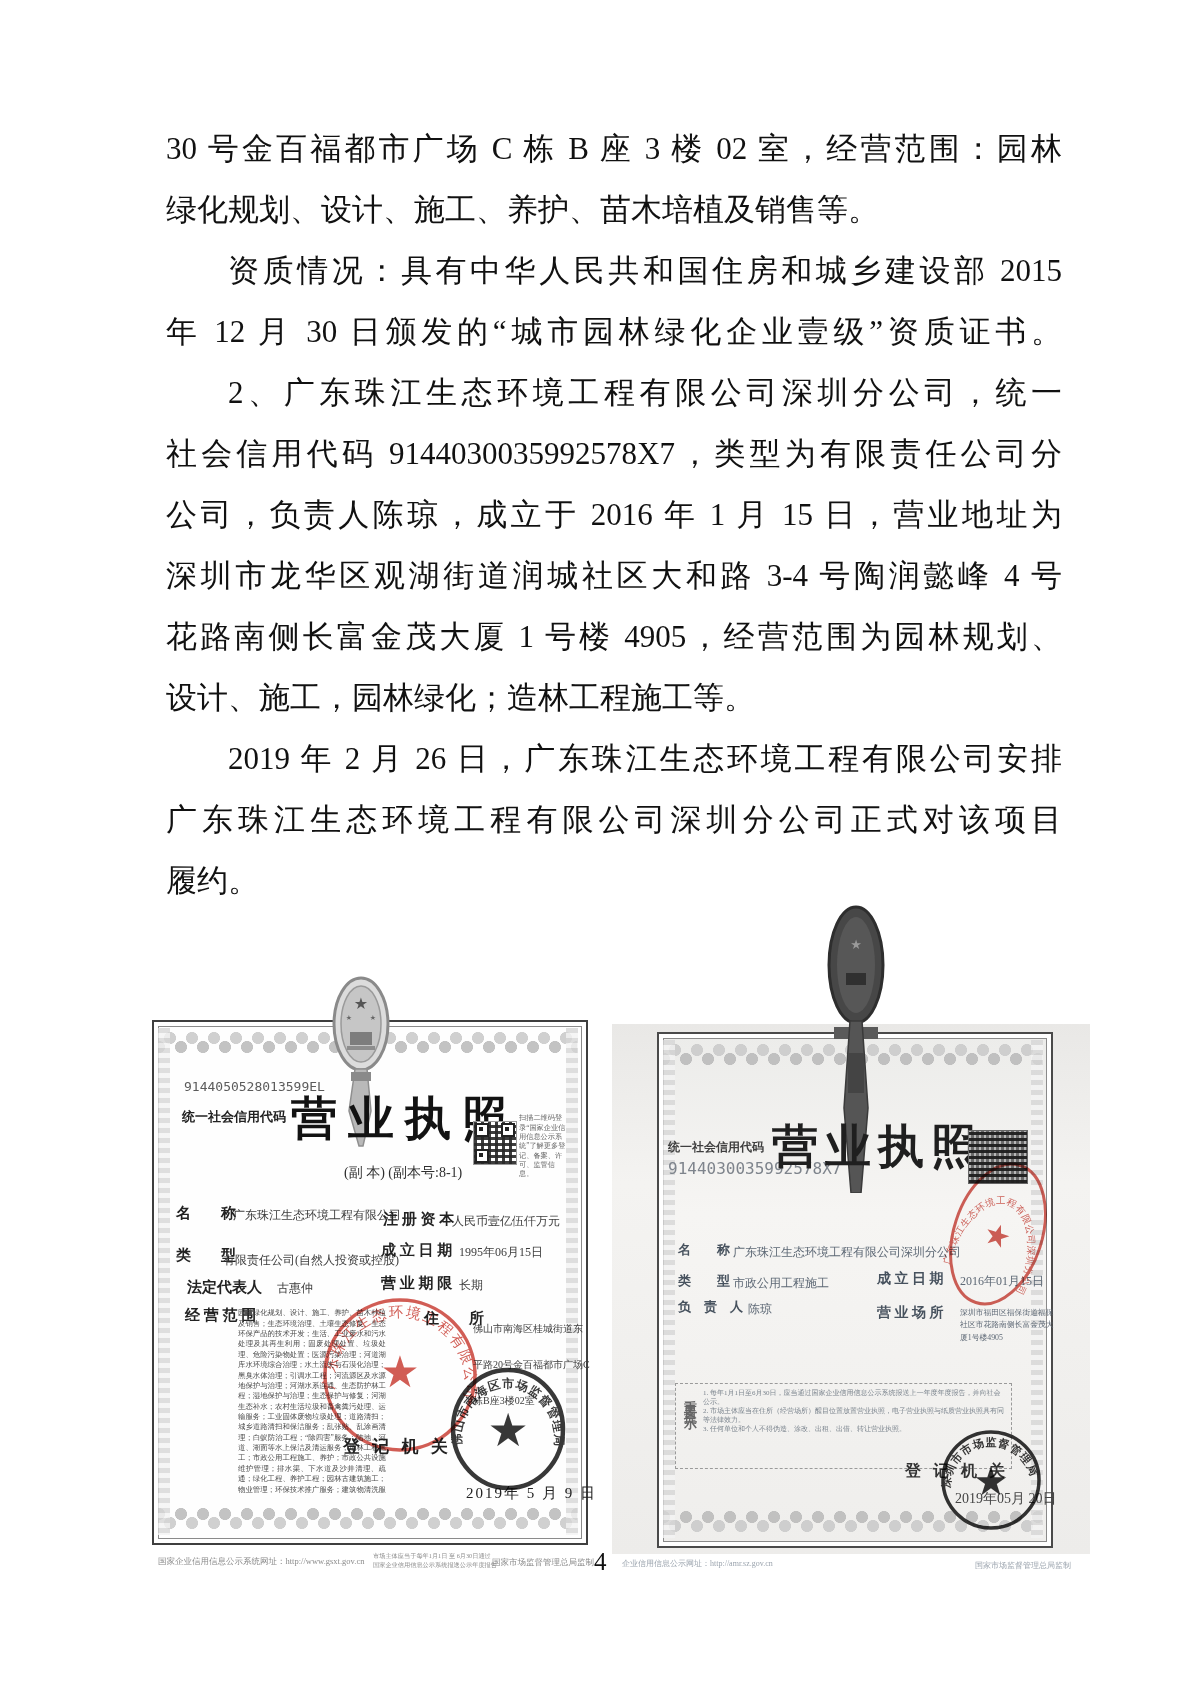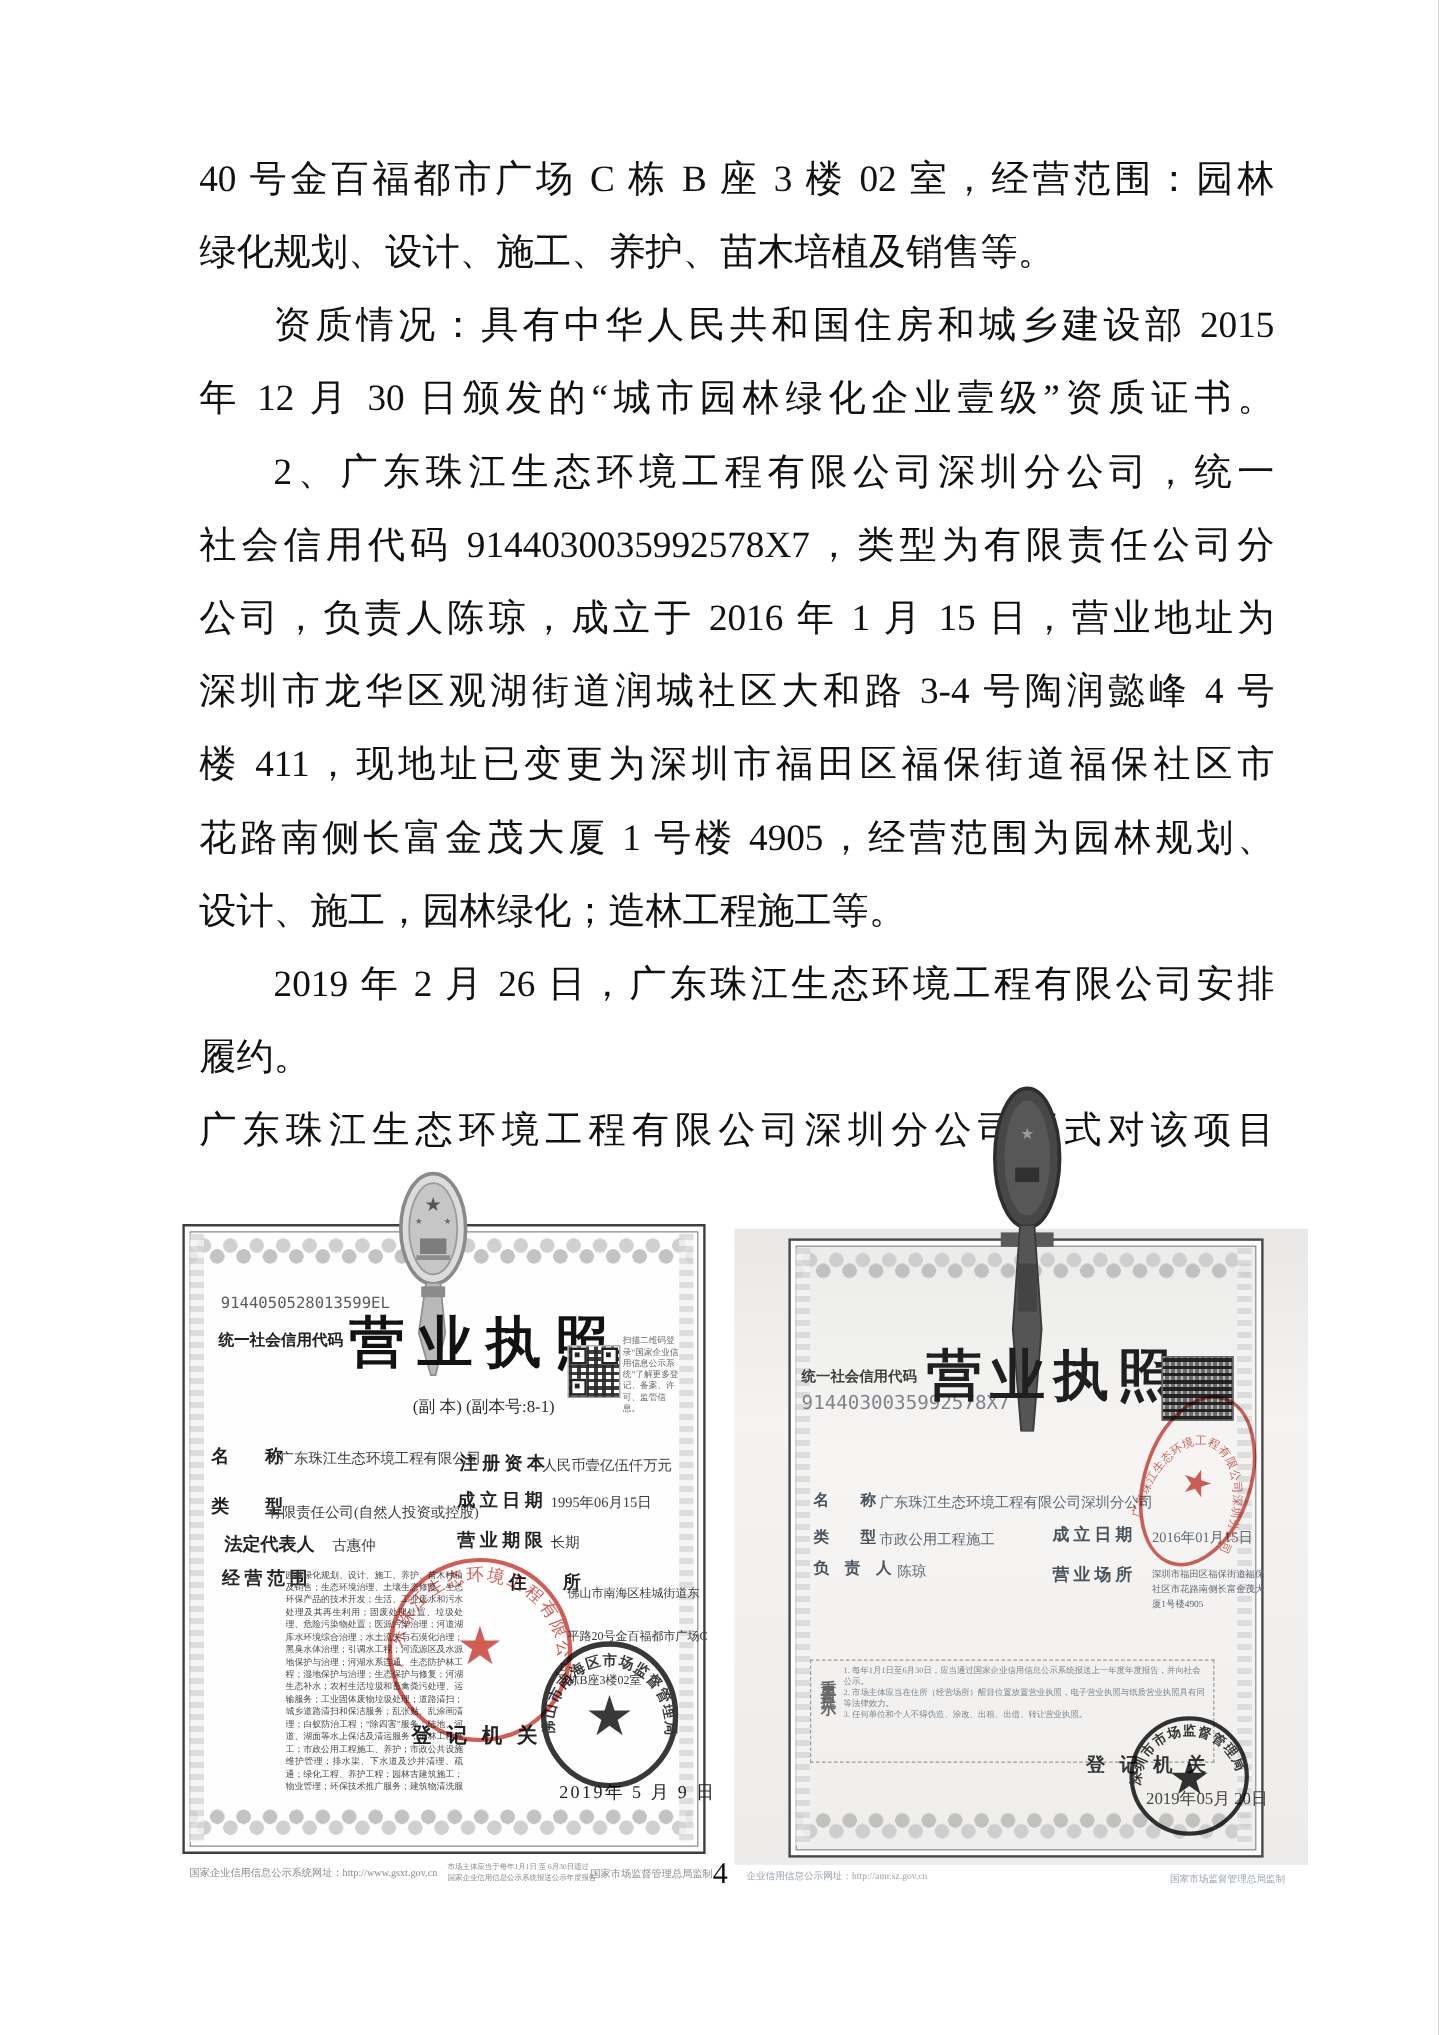--- a/index.html
+++ b/index.html
@@ -50,34 +50,33 @@
   .pagenum{position:absolute; left:594px; top:1548px; font-size:25px; color:#111;}
   .vertlabel{position:absolute; writing-mode:vertical-rl; font-weight:bold; color:#666;
     font-size:13px; letter-spacing:6px;}
 </style>
 </head>
 <body>
 
 <div class="page">
 
   <div class="bodytext">
-    <div class="ln j">40 号金百福都市广场 C 栋 B 座 3 楼 02 室，经营范围：园林</div>
+    <div class="ln j">30 号金百福都市广场 C 栋 B 座 3 楼 02 室，经营范围：园林</div>
     <div class="ln">绿化规划、设计、施工、养护、苗木培植及销售等。</div>
     <div class="ln ind j">资质情况：具有中华人民共和国住房和城乡建设部 2015</div>
     <div class="ln j">年 12 月 30 日颁发的“城市园林绿化企业壹级”资质证书。</div>
     <div class="ln ind j">2、广东珠江生态环境工程有限公司深圳分公司，统一</div>
     <div class="ln j">社会信用代码 9144030035992578X7，类型为有限责任公司分</div>
     <div class="ln j">公司，负责人陈琼，成立于 2016 年 1 月 15 日，营业地址为</div>
     <div class="ln j">深圳市龙华区观湖街道润城社区大和路 3-4 号陶润懿峰 4 号</div>
-    <div class="ln j">楼 411，现地址已变更为深圳市福田区福保街道福保社区市</div>
     <div class="ln j">花路南侧长富金茂大厦 1 号楼 4905，经营范围为园林规划、</div>
     <div class="ln">设计、施工，园林绿化；造林工程施工等。</div>
     <div class="ln ind j">2019 年 2 月 26 日，广东珠江生态环境工程有限公司安排</div>
+    <div class="ln j">广东珠江生态环境工程有限公司深圳分公司正式对该项目</div>
     <div class="ln">履约。</div>
-    <div class="ln j">广东珠江生态环境工程有限公司深圳分公司正式对该项目</div>
   </div>
 
   <section>
     <div class="certbox" style="left:152px; top:1020px; width:432px; height:521px;"></div>
     <div class="scal" style="left:159px; top:1026px; width:418px; height:28px;"></div>
     <div class="scal flip" style="left:159px; top:1507px; width:418px; height:28px;"></div>
     <div class="braid" style="left:158px; top:1028px; height:507px;"></div>
     <div class="braid" style="left:566px; top:1028px; height:507px;"></div>
 
     <svg class="abs" style="left:332px; top:976px;" width="58" height="172" viewBox="0 0 58 172">

